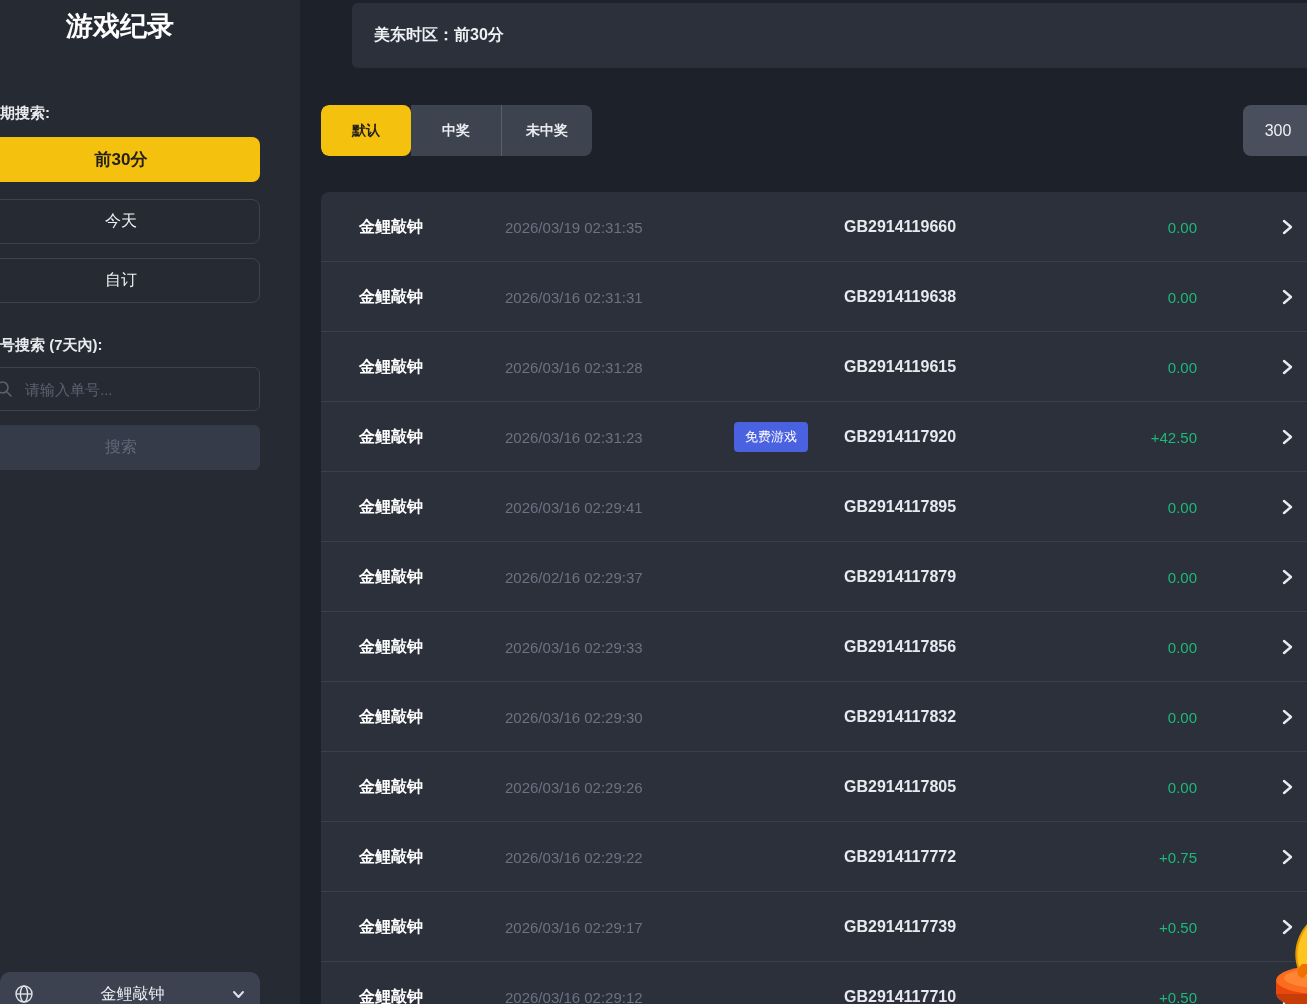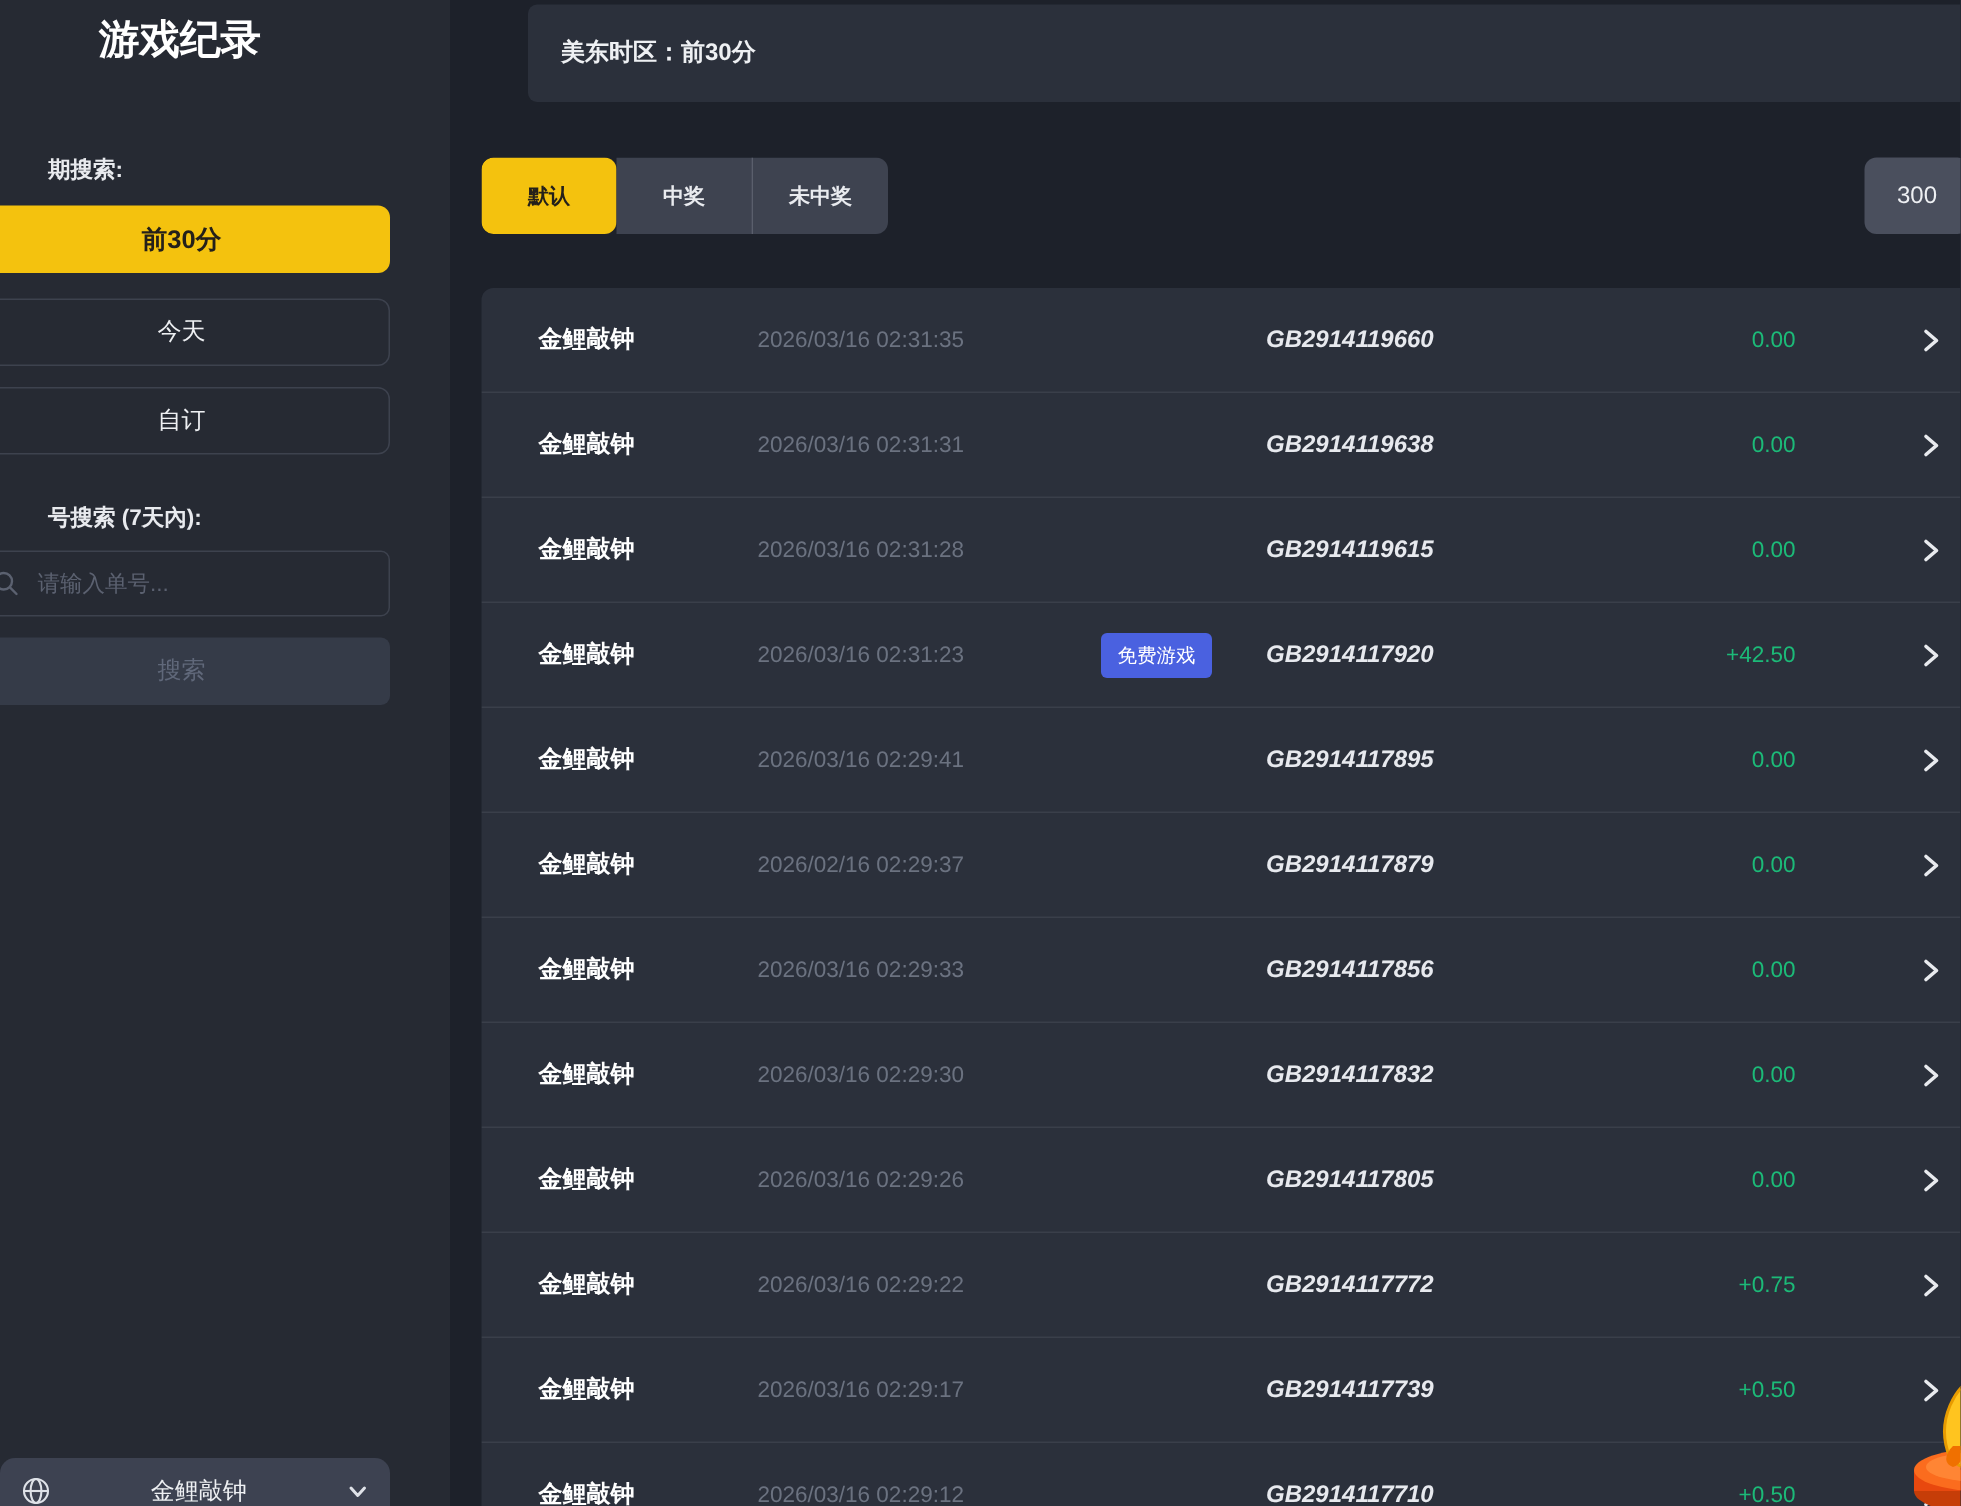--- a/index.html
+++ b/index.html
@@ -22,21 +22,21 @@
   
   .sidebar{
     position:absolute;left:0;top:0;width:300px;height:100%;
     background:var(--sidebar-bg);
   }
   .sidebar-title{
     position:absolute;left:0;top:8px;width:240px;
     text-align:center;font-size:27px;font-weight:700;color:#ffffff;
   }
   .side-label{
-    position:absolute;left:0;font-size:15px;font-weight:700;color:#e8eaee;padding-left:32px;
+    position:absolute;left:0;font-size:15px;font-weight:700;color:#e8eaee;
   }
   .date-label{top:104px;}
   .order-label{top:336px;}
   .range-btn{
     position:absolute;left:-18px;width:278px;height:45px;
     border-radius:8px;border:1px solid #3d424e;background:transparent;
     color:#eef0f3;font-size:16px;cursor:pointer;
     font-family:"Liberation Sans",sans-serif;
   }
   .range-btn.active{
@@ -100,21 +100,21 @@
     position:relative;height:70px;border-bottom:1px solid #3a3f4a;cursor:pointer;
   }
   .row:last-child{border-bottom:none;}
   .row > *{position:absolute;top:50%;transform:translateY(-50%);}
   .game{left:38px;font-size:16px;font-weight:700;color:#ffffff;font-family:Liberation Serif, serif;}
   .time{left:184px;font-size:15px;color:#6b7280;}
   .badge{
     left:397px;background:var(--badge);color:#ffffff;font-size:13px;
     padding:6px 11px;border-radius:4px;white-space:nowrap;margin-left:16px;
   }
-  .oid{left:523px;font-size:16px;font-weight:600;color:#e7e9ee;font-style:italic;}
+  .oid{left:523px;font-size:16px;font-weight:600;color:#e7e9ee;}
   .amount{right:110px;font-size:15px;color:var(--green);text-align:right;}
   .chev{right:13px;}
   
   .mascot{position:absolute;left:1262px;top:912px;width:120px;height:100px;cursor:pointer;}
 </style>
 </head>
 <body>
 
 <aside class="sidebar">
   <h1 class="sidebar-title">游戏纪录</h1>
@@ -155,21 +155,21 @@
   <div class="tabs">
     <button class="tab active">默认</button>
     <button class="tab">中奖</button>
     <button class="tab sep">未中奖</button>
   </div>
   <button class="page-size">300</button>
 
   <div class="records" id="records">
   <div class="row">
     <span class="game">金鲤敲钟</span>
-    <span class="time">2026/03/16 02:31:35</span>
+    <span class="time">2026/03/19 02:31:35</span>
 
     <span class="oid">GB2914119660</span>
     <span class="amount">0.00</span>
     <svg class="chev" width="14" height="16" viewBox="0 0 14 16">
       <polyline points="4,2 11,8 4,14" fill="none" stroke="#e8eaee" stroke-width="2.4" stroke-linecap="round" stroke-linejoin="round"></polyline>
     </svg>
   </div>
 
   <div class="row">
     <span class="game">金鲤敲钟</span>

